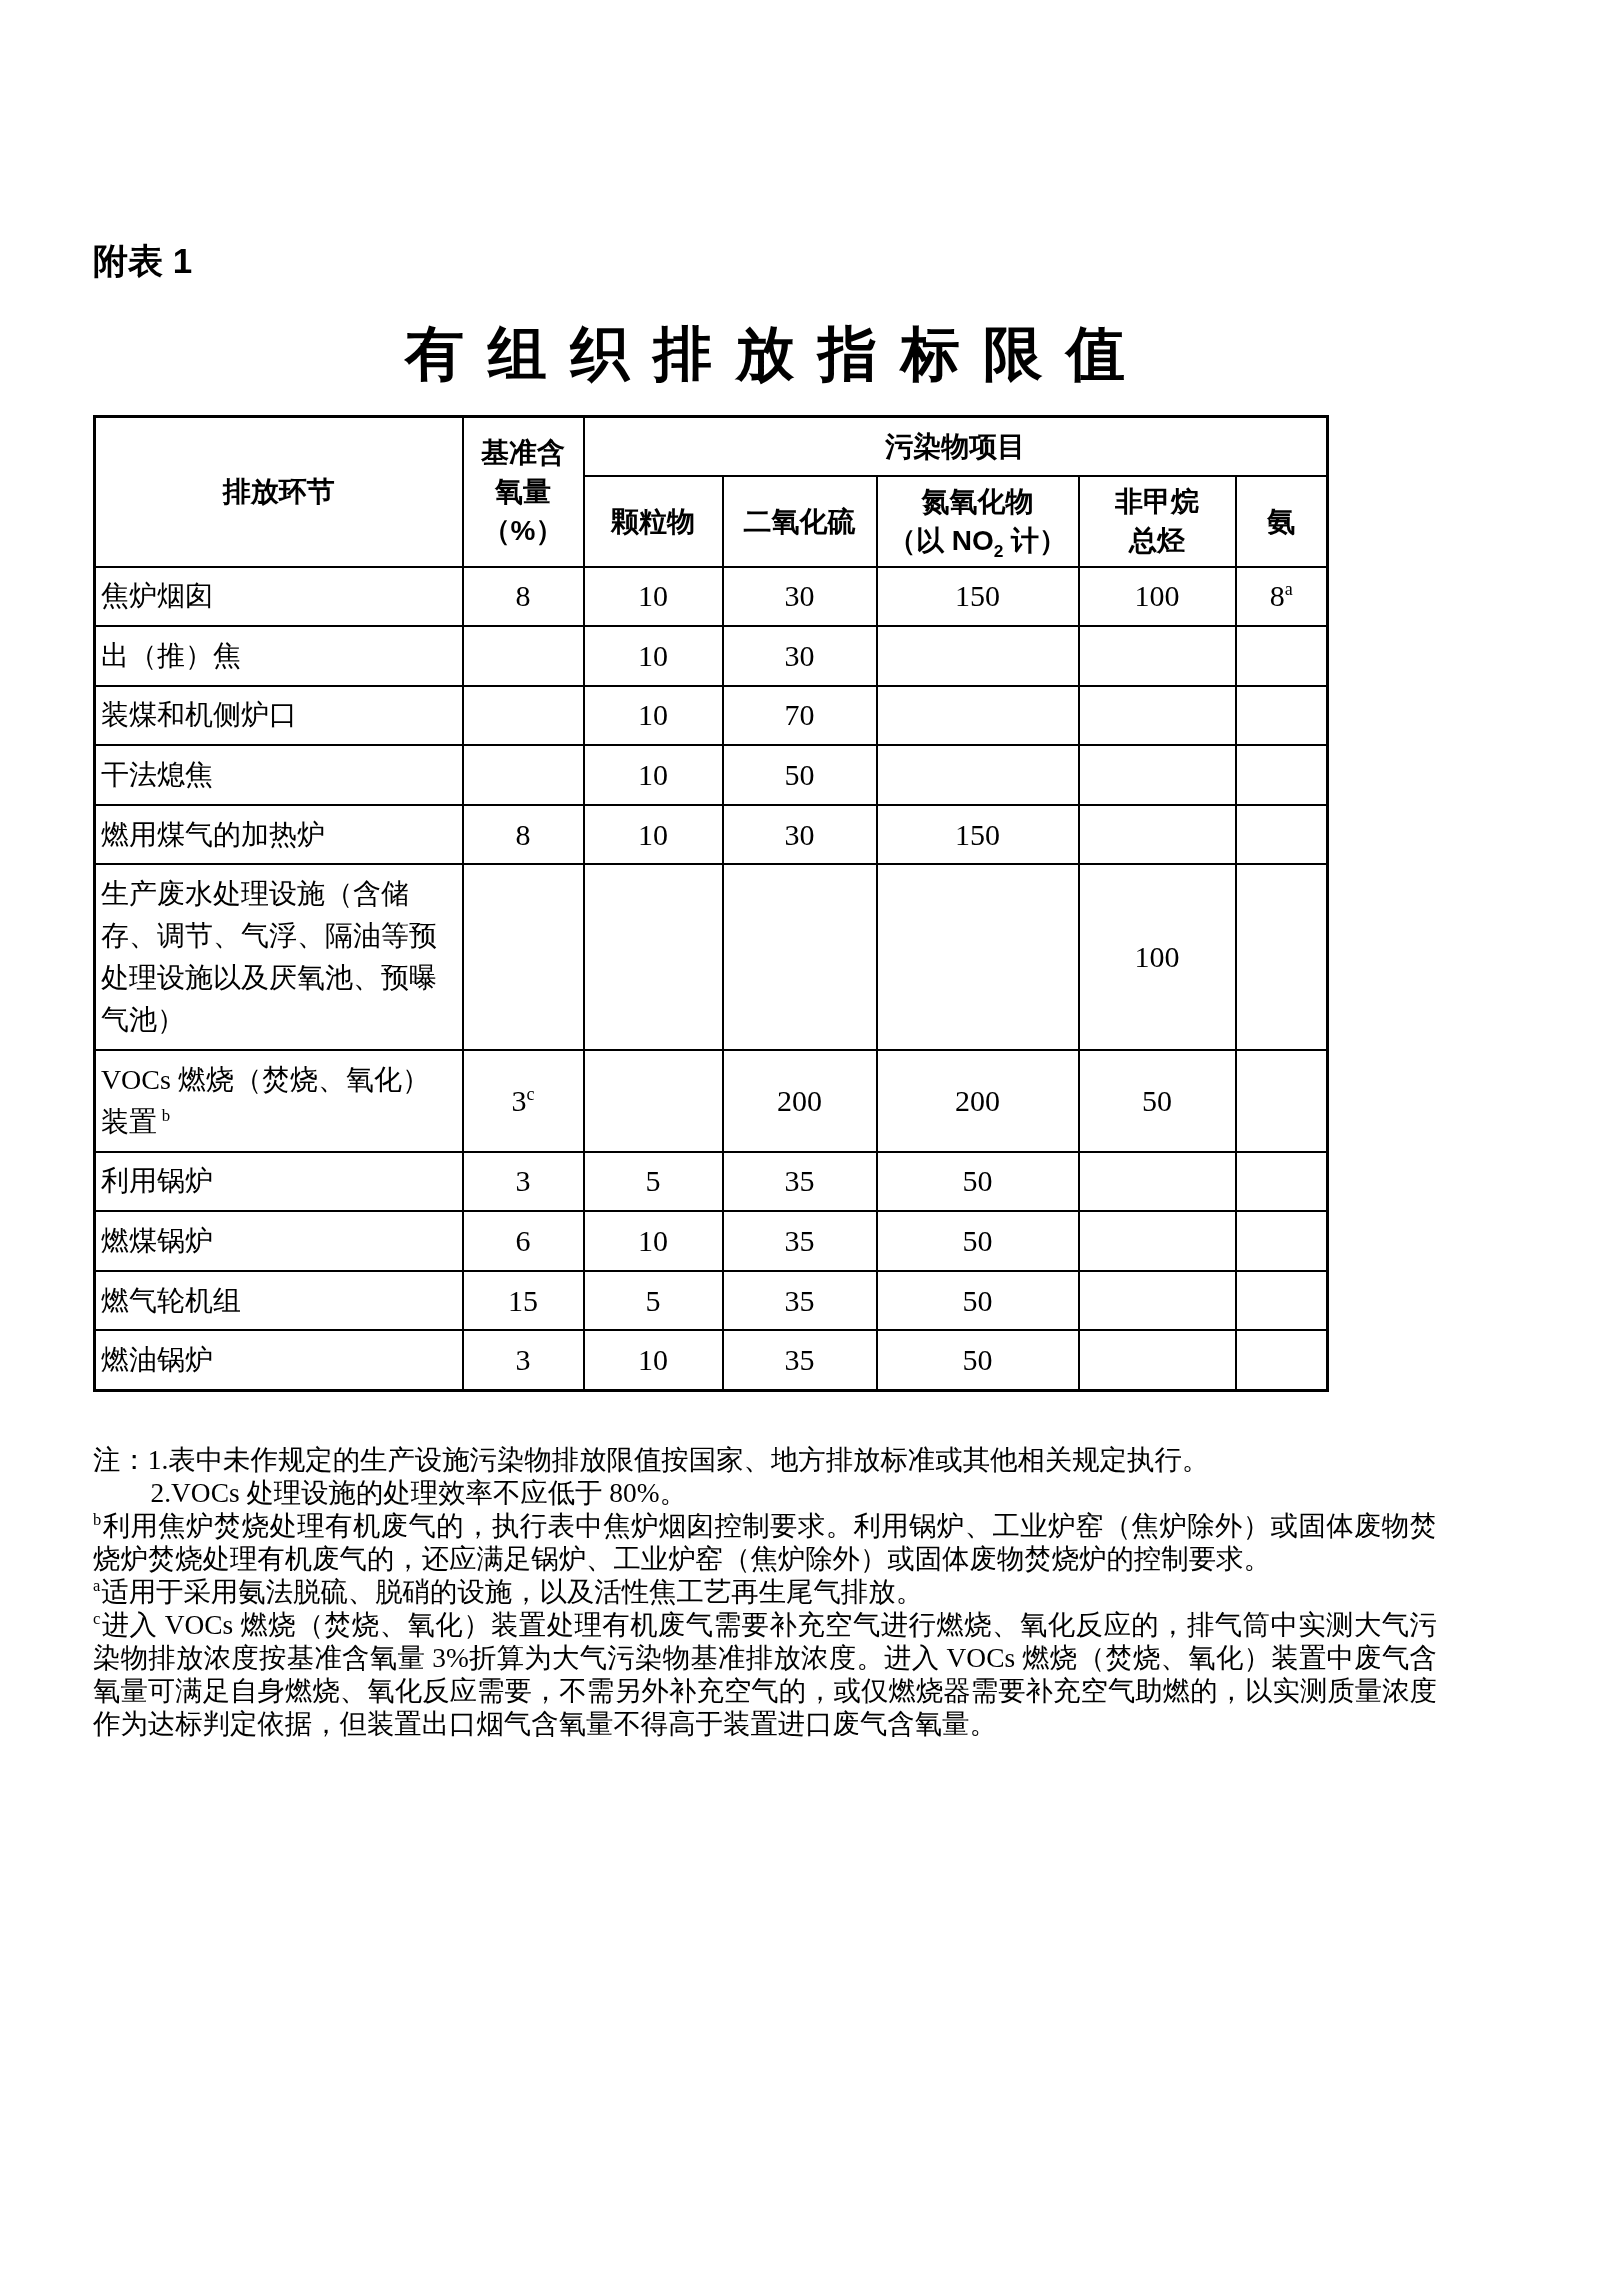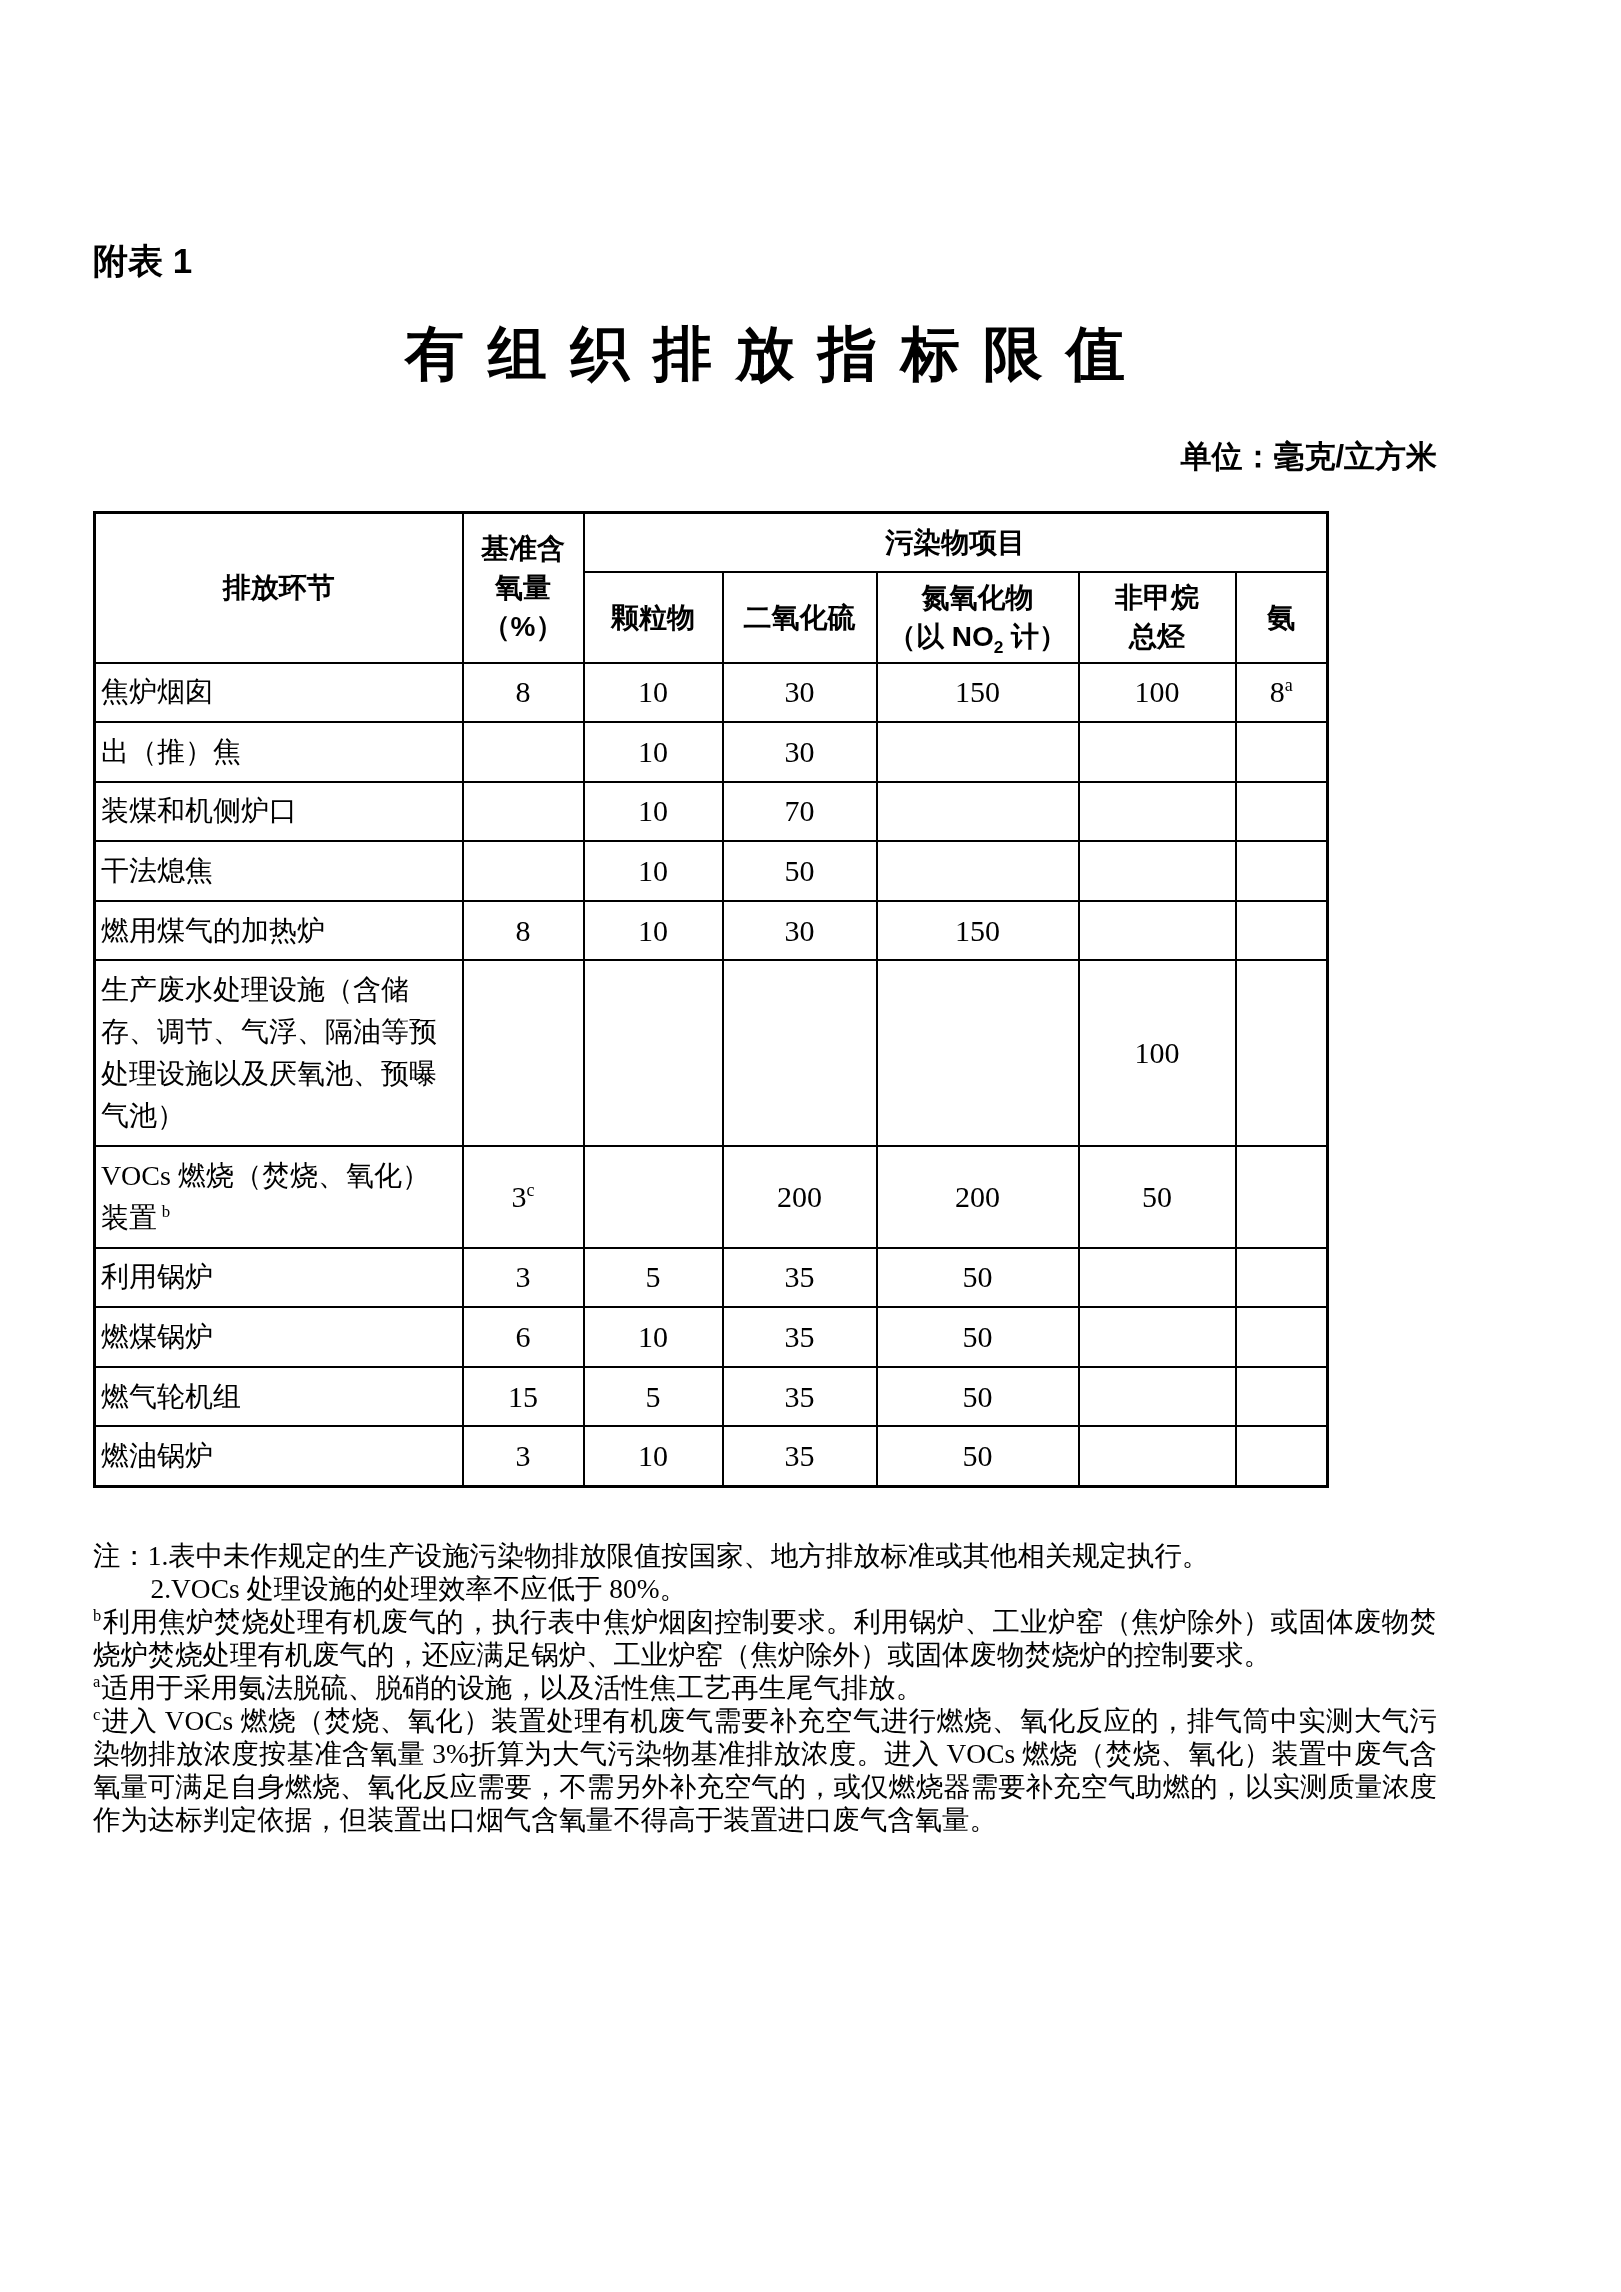--- a/index.html
+++ b/index.html
@@ -111,21 +111,20 @@
 </style>
 </head>
 <body>
 
 <div class="page">
 
   <div class="doc-label">附表 1</div>
 
   <h1 class="doc-title">有组织排放指标限值</h1>
 
-  <div class="unit-line">单位：毫克/立方米</div>
 
   <table class="limits-table">
     <colgroup>
       <col style="width:368px">
       <col style="width:121px">
       <col style="width:139px">
       <col style="width:154px">
       <col style="width:202px">
       <col style="width:157px">
       <col style="width:92px">

